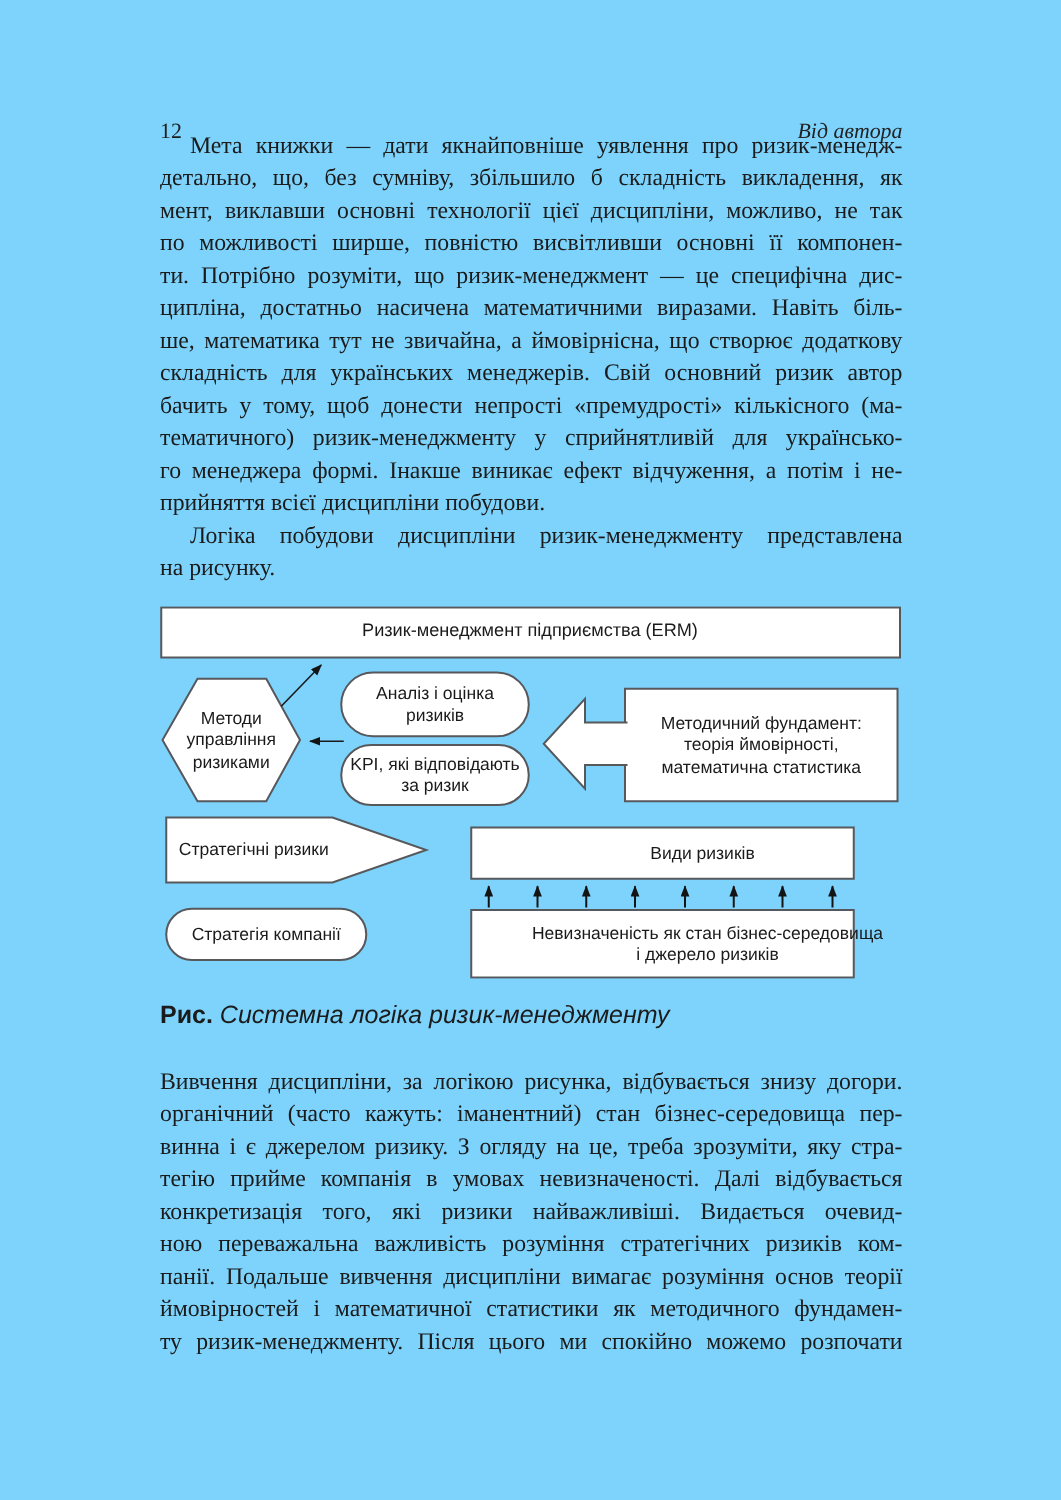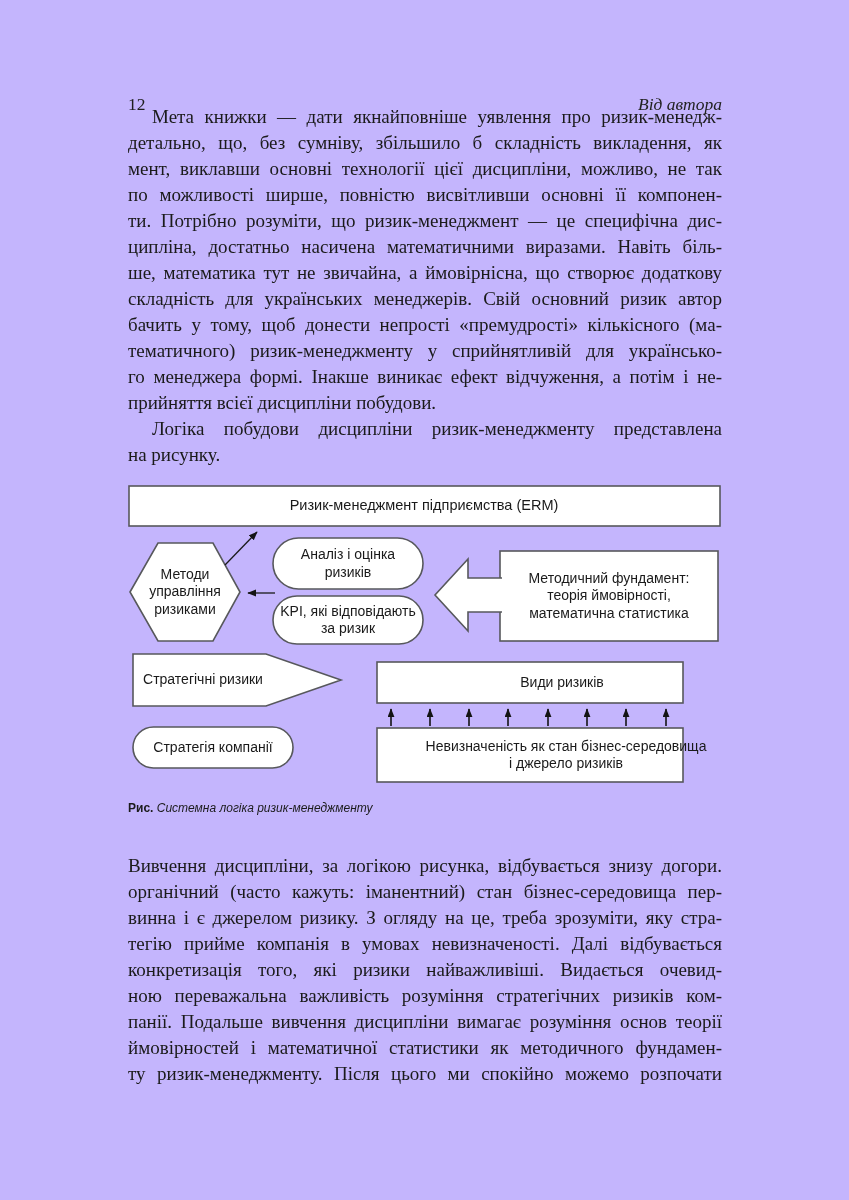--- a/index.html
+++ b/index.html
@@ -1,37 +1,37 @@
 <!DOCTYPE html>
 <html><head>
 <meta charset="utf-8">
 <style>
   html,body{margin:0;padding:0;background:#ffffff;}
   body{width:849px;height:1200px;overflow:hidden;color:#1e1e1e;}
-  .page{position:relative;width:849px;height:1200px;box-sizing:border-box;padding:62px 127px 0 128px;background:#c4b5fd;}
+  .page{position:relative;width:849px;height:1200px;box-sizing:border-box;padding:62px 127px 0 128px;background:#7dd3fc;}
   .pagehead{display:flex;justify-content:space-between;align-items:baseline;height:22px;
     font-family:"Liberation Serif",serif;font-size:17.5px;}
   .pagenum{font-style:normal;}
   .running{font-style:italic;color:#222;margin-top:32px;}
   .bodytext{font-family:"Liberation Serif",serif;font-size:19px;line-height:26px;color:#1b1b1b;}
   .para{margin:0;}
   .para1{margin-top:20px;}
   .bodyline{text-align:justify;text-align-last:justify;white-space:normal;}
   .bodyline.lastline{text-align-last:left;}
   .bodyline.indent{text-indent:24px;}
   
   .figure{position:relative;width:594px;height:298px;margin-top:17px;}
   .fig-svg{position:absolute;left:0;top:0;}
   .shape{fill:#ffffff;stroke:#57585c;stroke-width:1.6;}
   .thin{stroke:#1a1a1a;stroke-width:1.3;fill:none;}
   .upthin{stroke:#141414;stroke-width:1.6;fill:none;}
   .lbl{position:absolute;display:flex;flex-direction:column;align-items:center;justify-content:center;
     text-align:center;font-family:"Liberation Sans",sans-serif;font-size:14px;line-height:17.5px;color:#1a1a1a;}
   .lbl div{white-space:nowrap;}
-  .caption{margin-top:18px;height:22px;font-family:"Liberation Sans",sans-serif;font-size:12px;color:#1b1b1b;}
+  .caption{margin-top:18px;height:22px;font-family:"Liberation Sans",sans-serif;font-size:20px;color:#1b1b1b;}
   .caption .cap-label{font-weight:bold;font-style:normal;}
   .caption .cap-text{font-style:italic;}
   .para3{margin-top:30px;}
 </style>
 </head>
 <body>
 
 <div class="page">
 
   <div class="pagehead">

